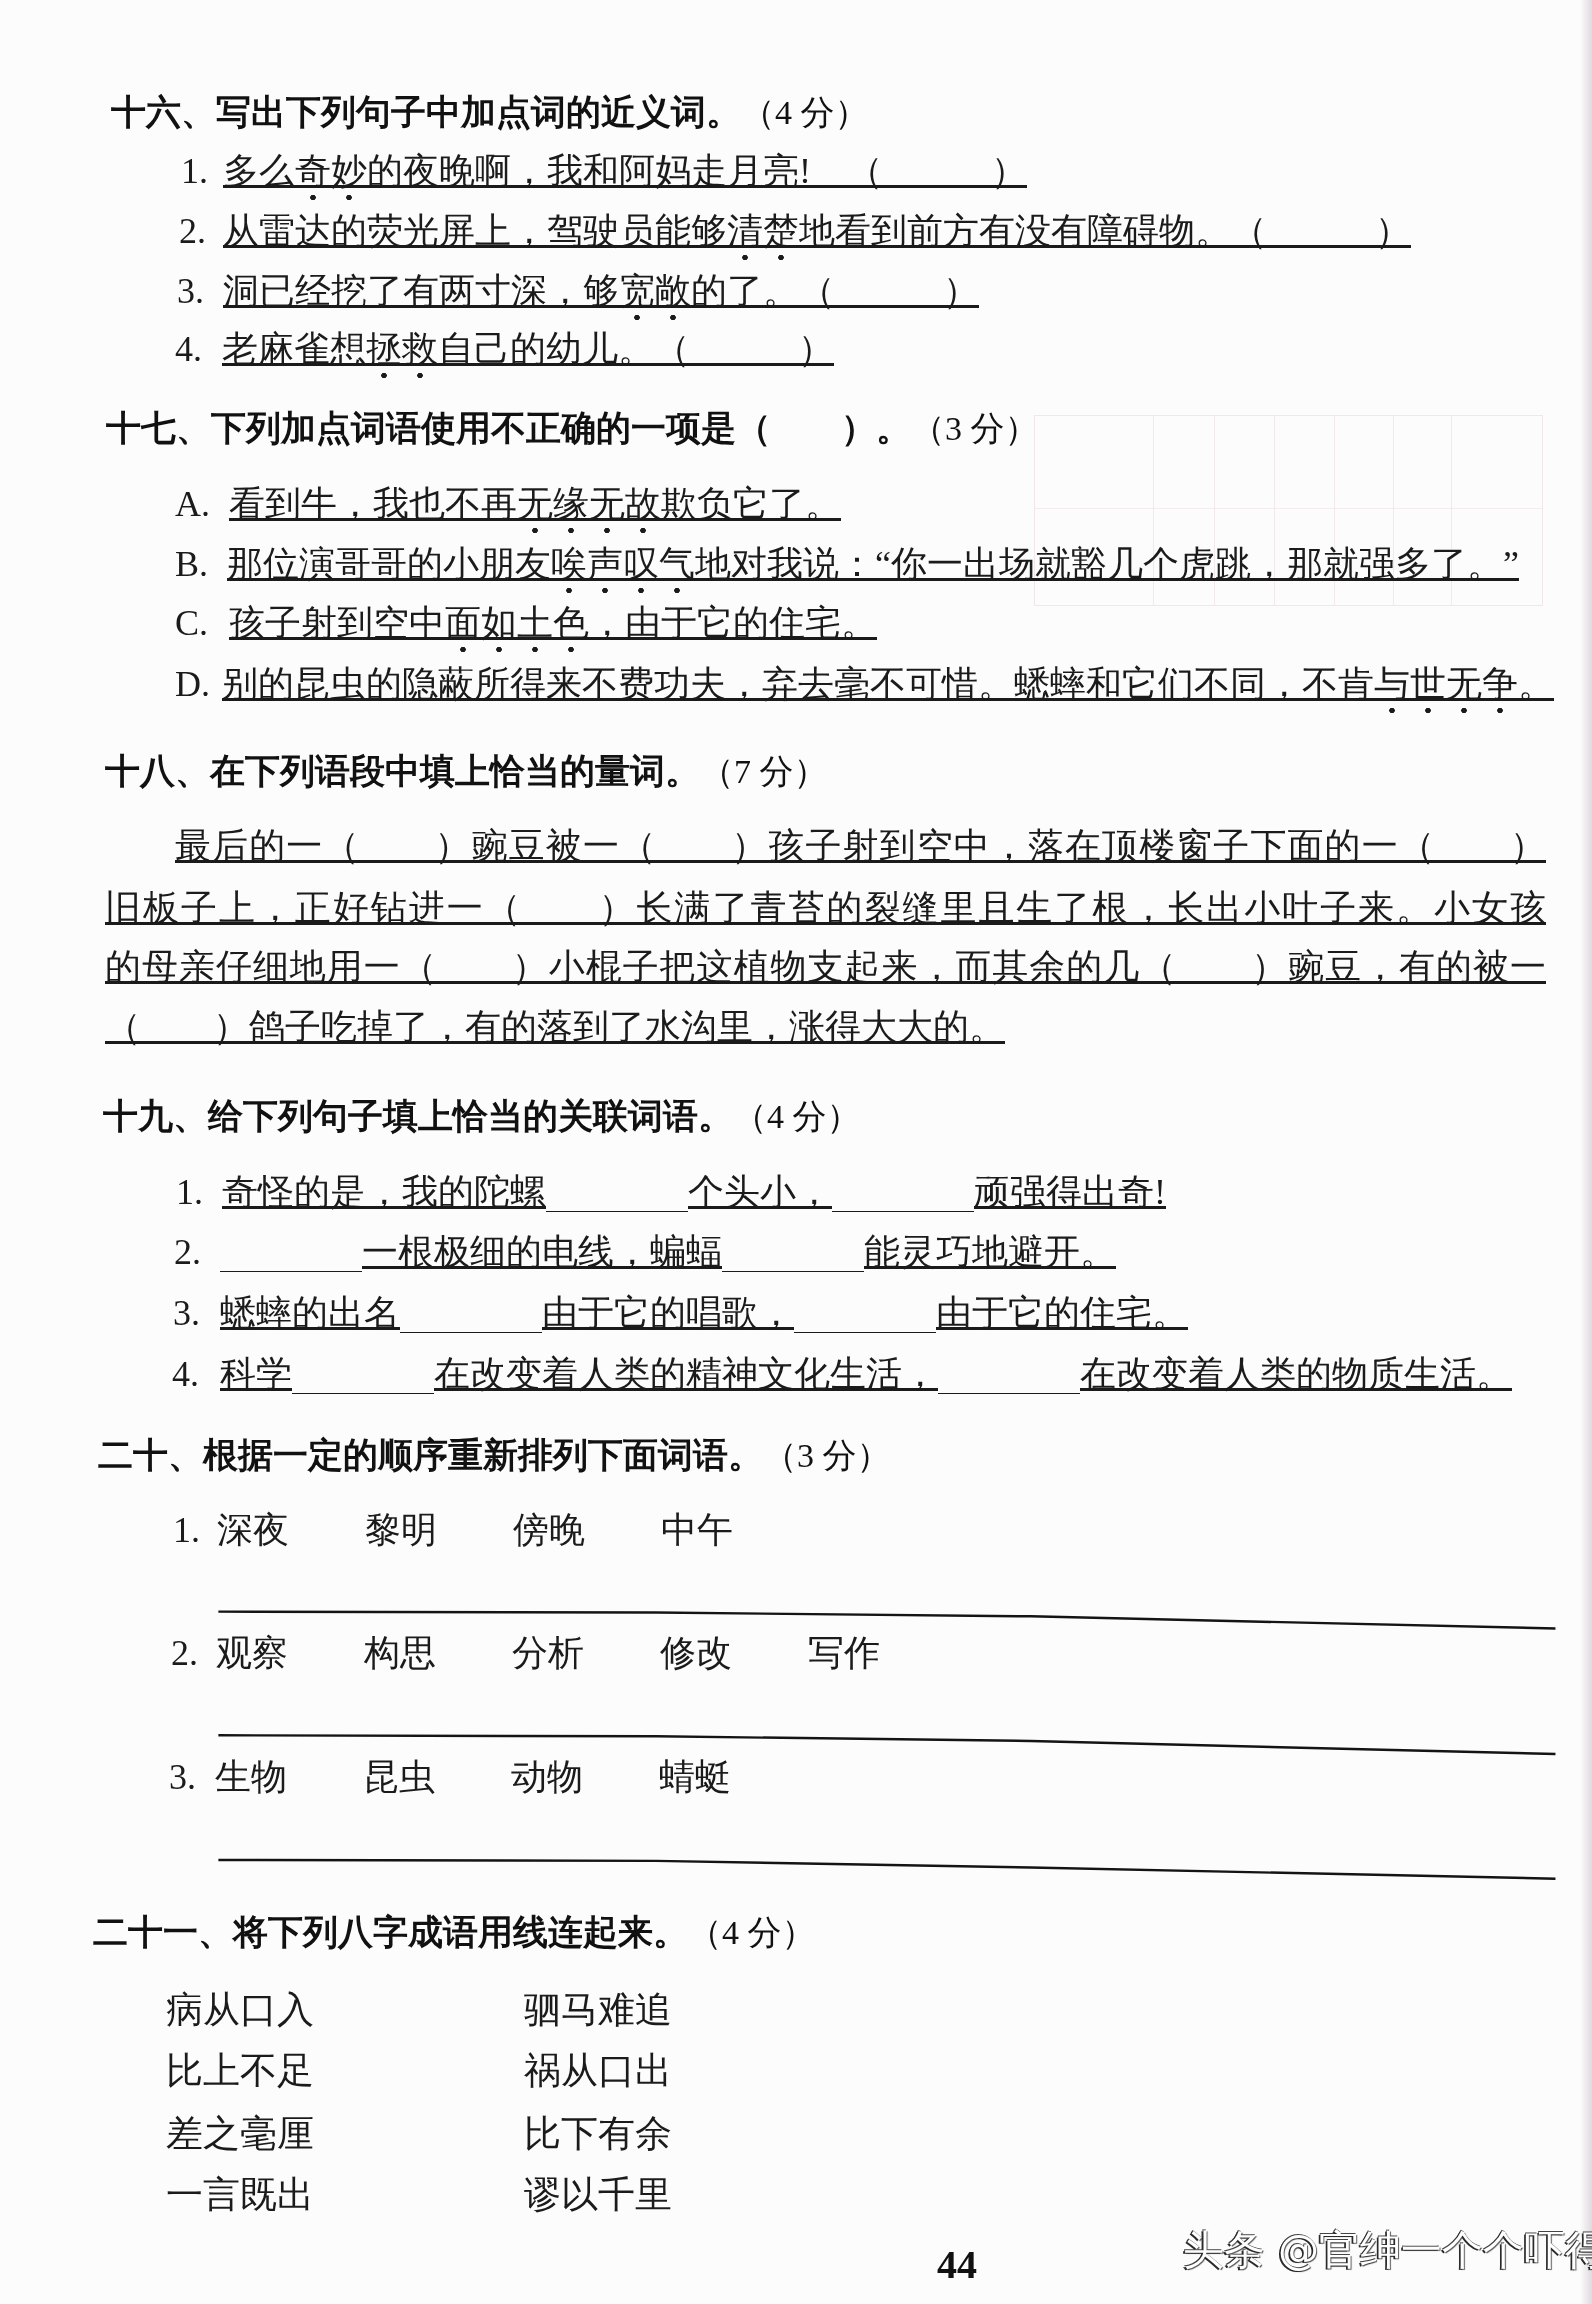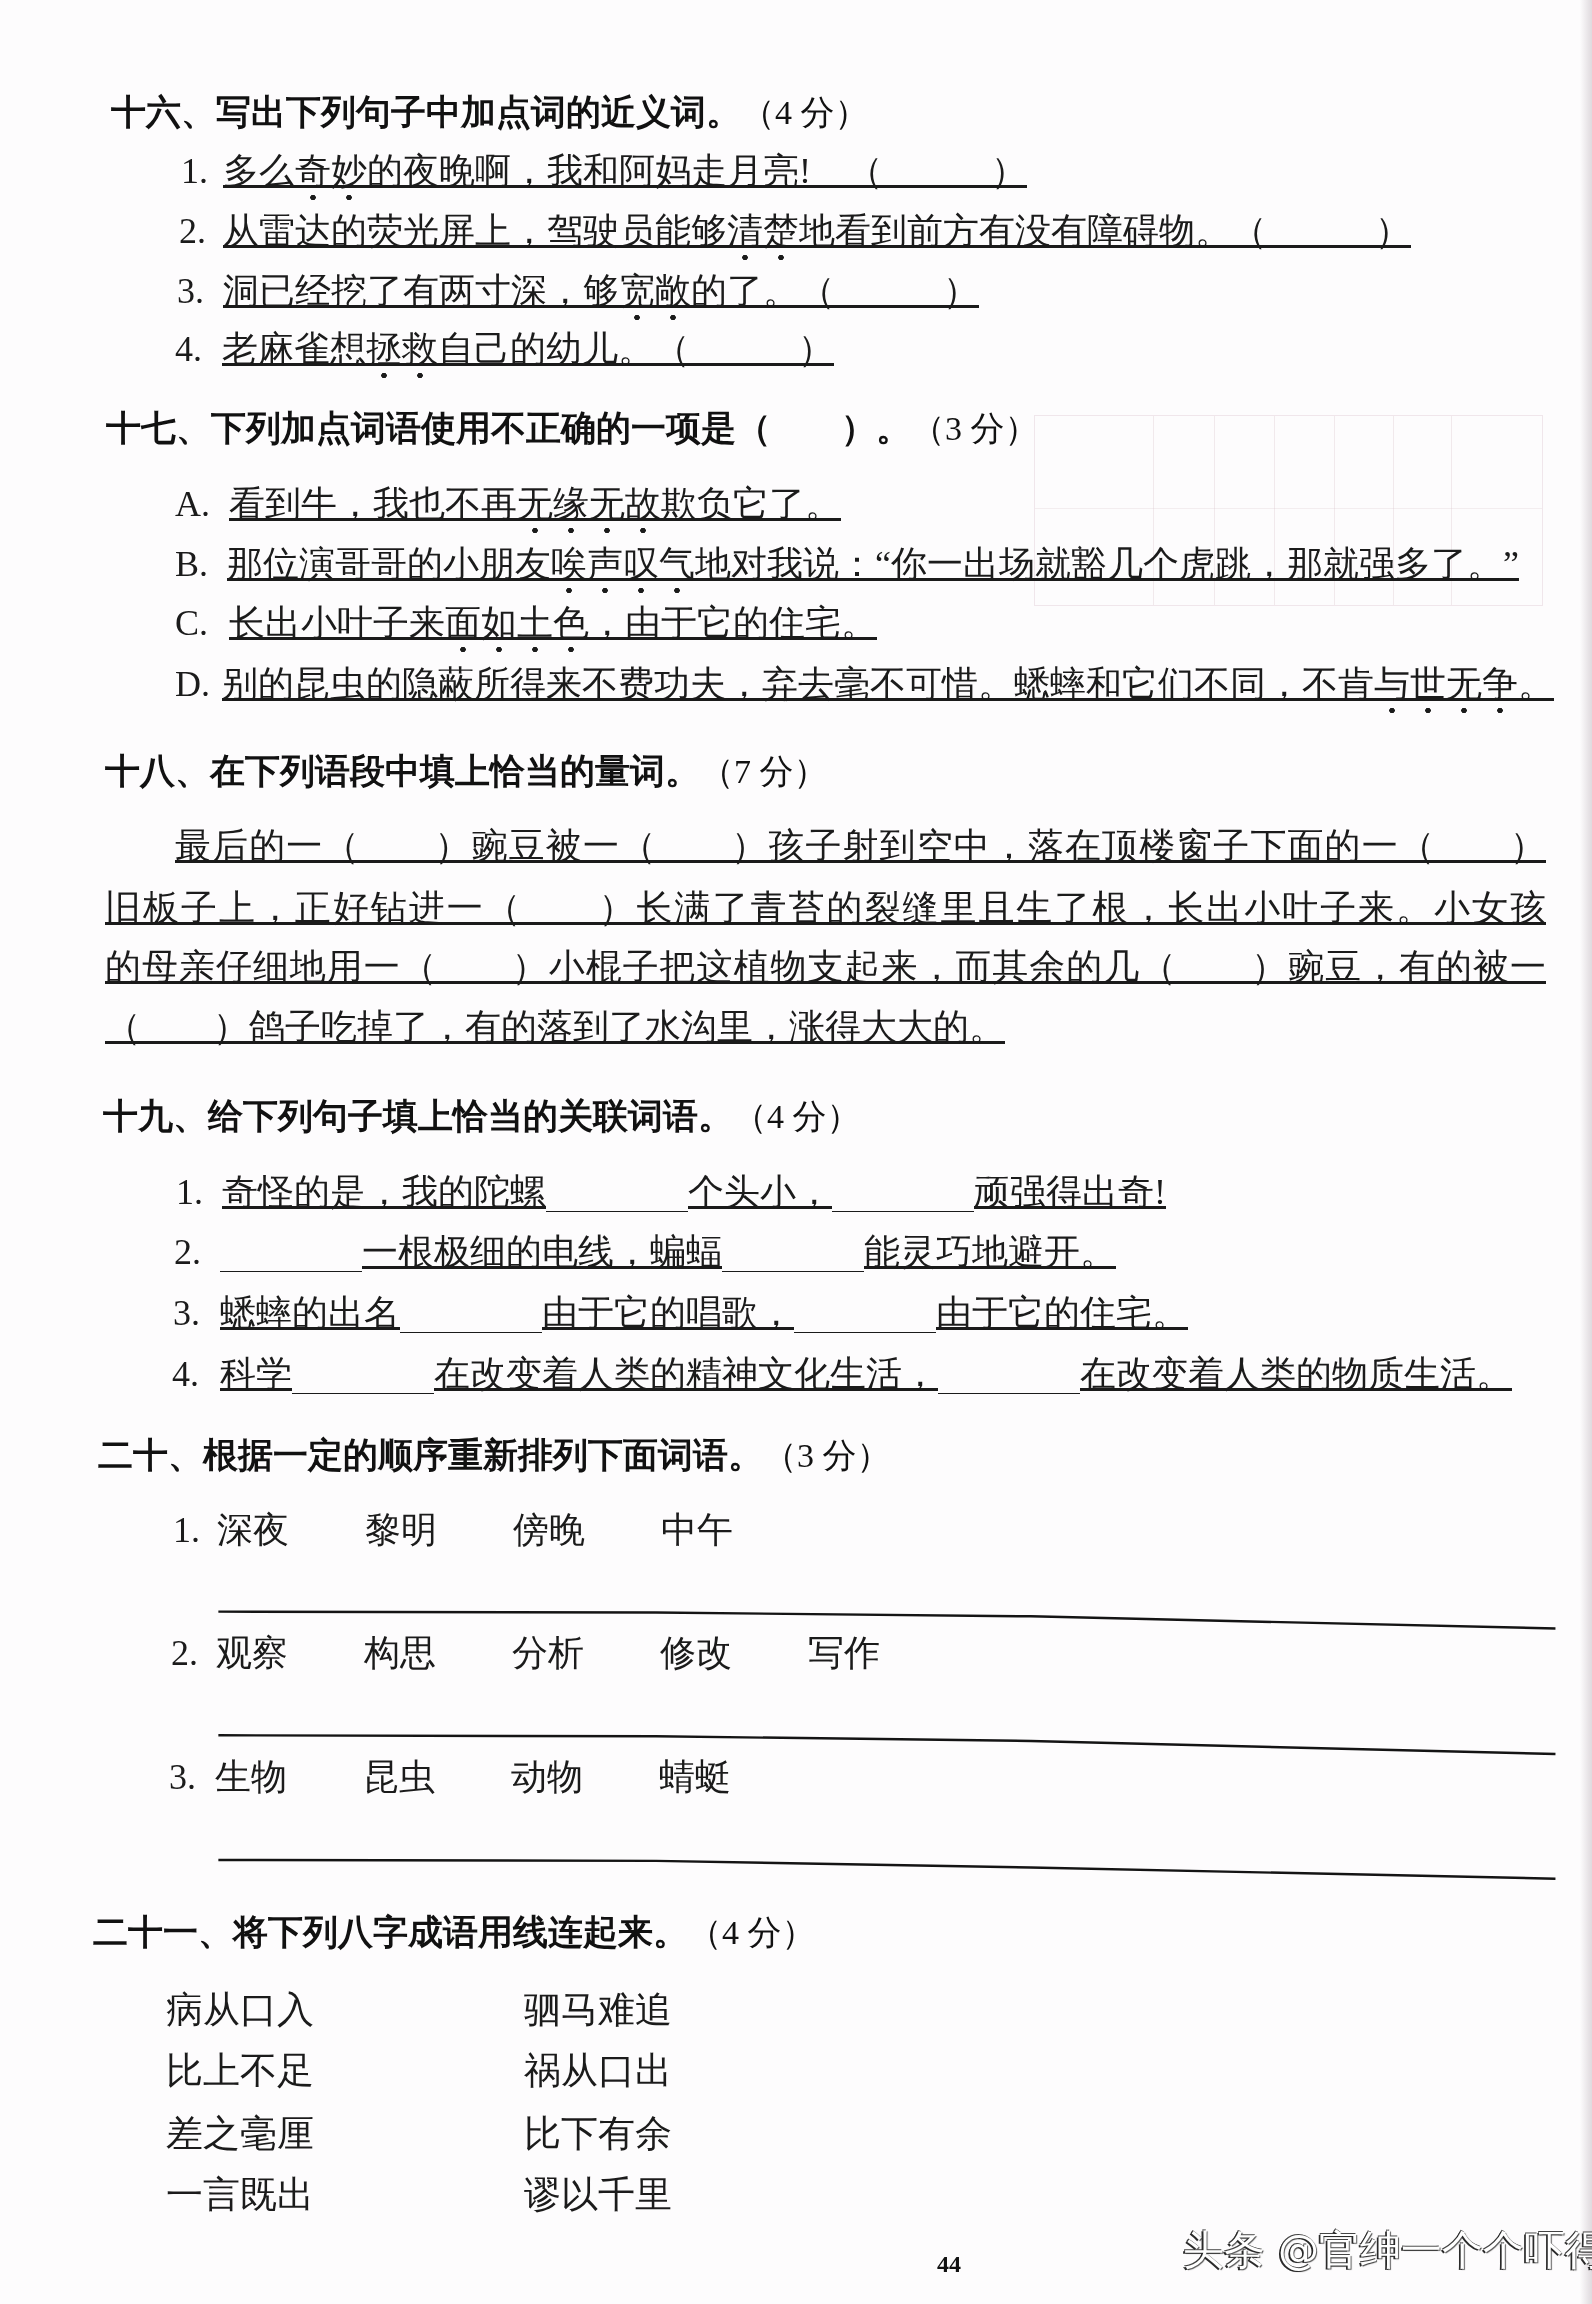--- a/index.html
+++ b/index.html
@@ -27,21 +27,21 @@
     background-size:1em 9.4px; background-repeat:repeat-x; background-position:0 100%;
     padding-bottom:11.2px;
   }
   .para { text-align:justify; text-align-last:justify; }
   .blank {
     display:inline-block; width:142px; height:28px; vertical-align:text-bottom;
     border-bottom:1.9px solid #1b1b1b;
   }
   .word { display:inline-block; width:148px; }
   .idiom { font-family:"Liberation Serif", serif; font-size:37px; }
-  .pagenum { font-family:"Liberation Serif", serif; font-weight:bold; font-size:24px; color:#111; }
+  .pagenum { font-family:"Liberation Serif", serif; font-weight:bold; font-size:40px; color:#111; }
   .wm {
     font-family:"DejaVu Sans", sans-serif; font-size:41px; color:#ffffff;
     text-shadow:-1.9px 0.9px 0 #2a2a2a, 0.9px 0.9px 0.9px #555, -0.9px -0.9px 0 #444;
   }
   svg.overlay { position:absolute; left:0; top:0; pointer-events:none; }
 </style>
 </head>
 <body>
 
 <div class="page">
@@ -67,21 +67,21 @@
   <div class="line t" style="left:177px;top:268px"><span class="num" style="width:46px">3.</span><span>洞已经挖了有两寸深，够</span><span class="dot">宽敞</span><span>的了。</span><span>（　　　）</span></div>
 
   <div class="line t" style="left:175px;top:326px"><span class="num" style="width:47px">4.</span><span>老麻雀想</span><span class="dot">拯救</span><span>自己的幼儿。</span><span>（　　　）</span></div>
 
   <div class="line h" style="left:106px;top:405px"><span>十七、下列加点词语使用不正确的一项是（　　）。</span><span class="score">（3 分）</span></div>
 
   <div class="line t" style="left:175px;top:481px"><span class="num" style="width:54px">A.</span><span>看到牛，我也不再</span><span class="dot">无缘无故</span><span>欺负它了。</span></div>
 
   <div class="line t" style="left:175px;top:541px"><span class="num" style="width:52px">B.</span><span>那位演哥哥的小朋友</span><span class="dot">唉声叹气</span><span>地对我说：“你一出场就豁几个虎跳，那就强多了。”</span></div>
 
-  <div class="line t" style="left:175px;top:600px"><span class="num" style="width:54px">C.</span><span>长出小叶子来</span><span class="dot">面如土色</span><span>，由于它的住宅。</span></div>
+  <div class="line t" style="left:175px;top:600px"><span class="num" style="width:54px">C.</span><span>孩子射到空中</span><span class="dot">面如土色</span><span>，由于它的住宅。</span></div>
 
   <div class="line t" style="left:175px;top:661px"><span class="num" style="width:47px">D.</span><span>别的昆虫的隐蔽所得来不费功夫，弃去毫不可惜。蟋蟀和它们不同，不肯</span><span class="dot">与世无争</span><span>。</span></div>
 
   <div class="line h" style="left:105px;top:748px"><span>十八、在下列语段中填上恰当的量词。</span><span class="score">（7 分）</span></div>
 
   <div class="line t para" style="left:175px;top:823px;width:1371px">最后的一（　　）豌豆被一（　　）孩子射到空中，落在顶楼窗子下面的一（　　）</div>
   <div class="line t para" style="left:105px;top:885px;width:1441px">旧板子上，正好钻进一（　　）长满了青苔的裂缝里且生了根，长出小叶子来。小女孩</div>
   <div class="line t para" style="left:105px;top:944px;width:1441px">的母亲仔细地用一（　　）小棍子把这植物支起来，而其余的几（　　）豌豆，有的被一</div>
   <div class="line t" style="left:105px;top:1004px">（　　）鸽子吃掉了，有的落到了水沟里，涨得大大的。</div>
 

